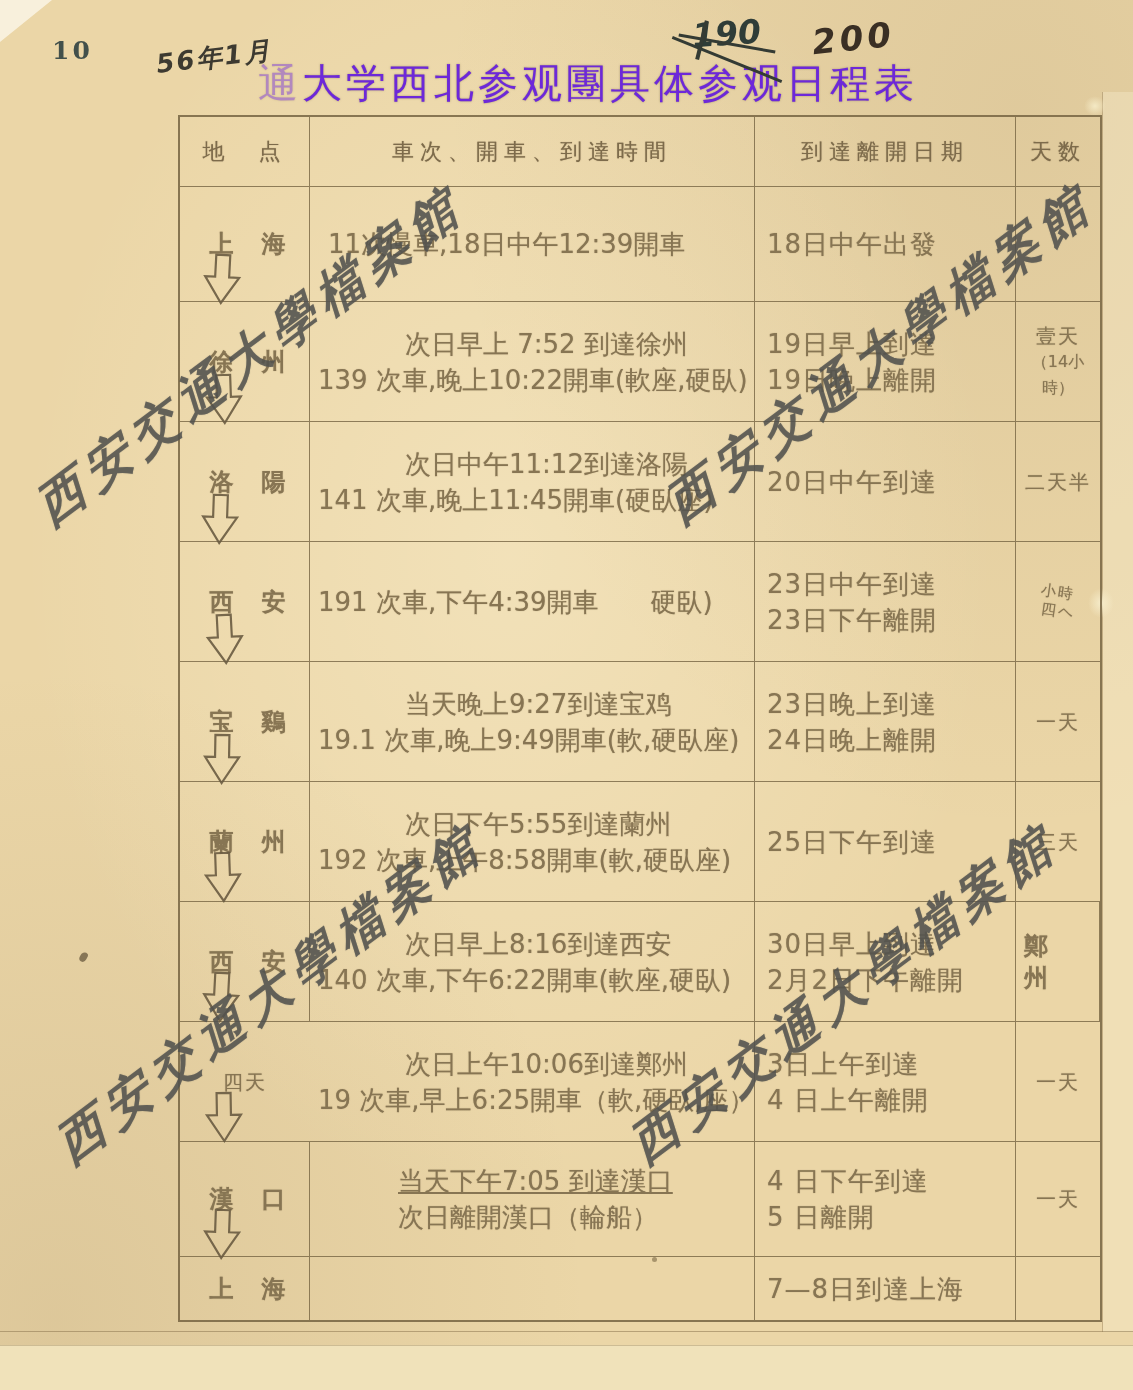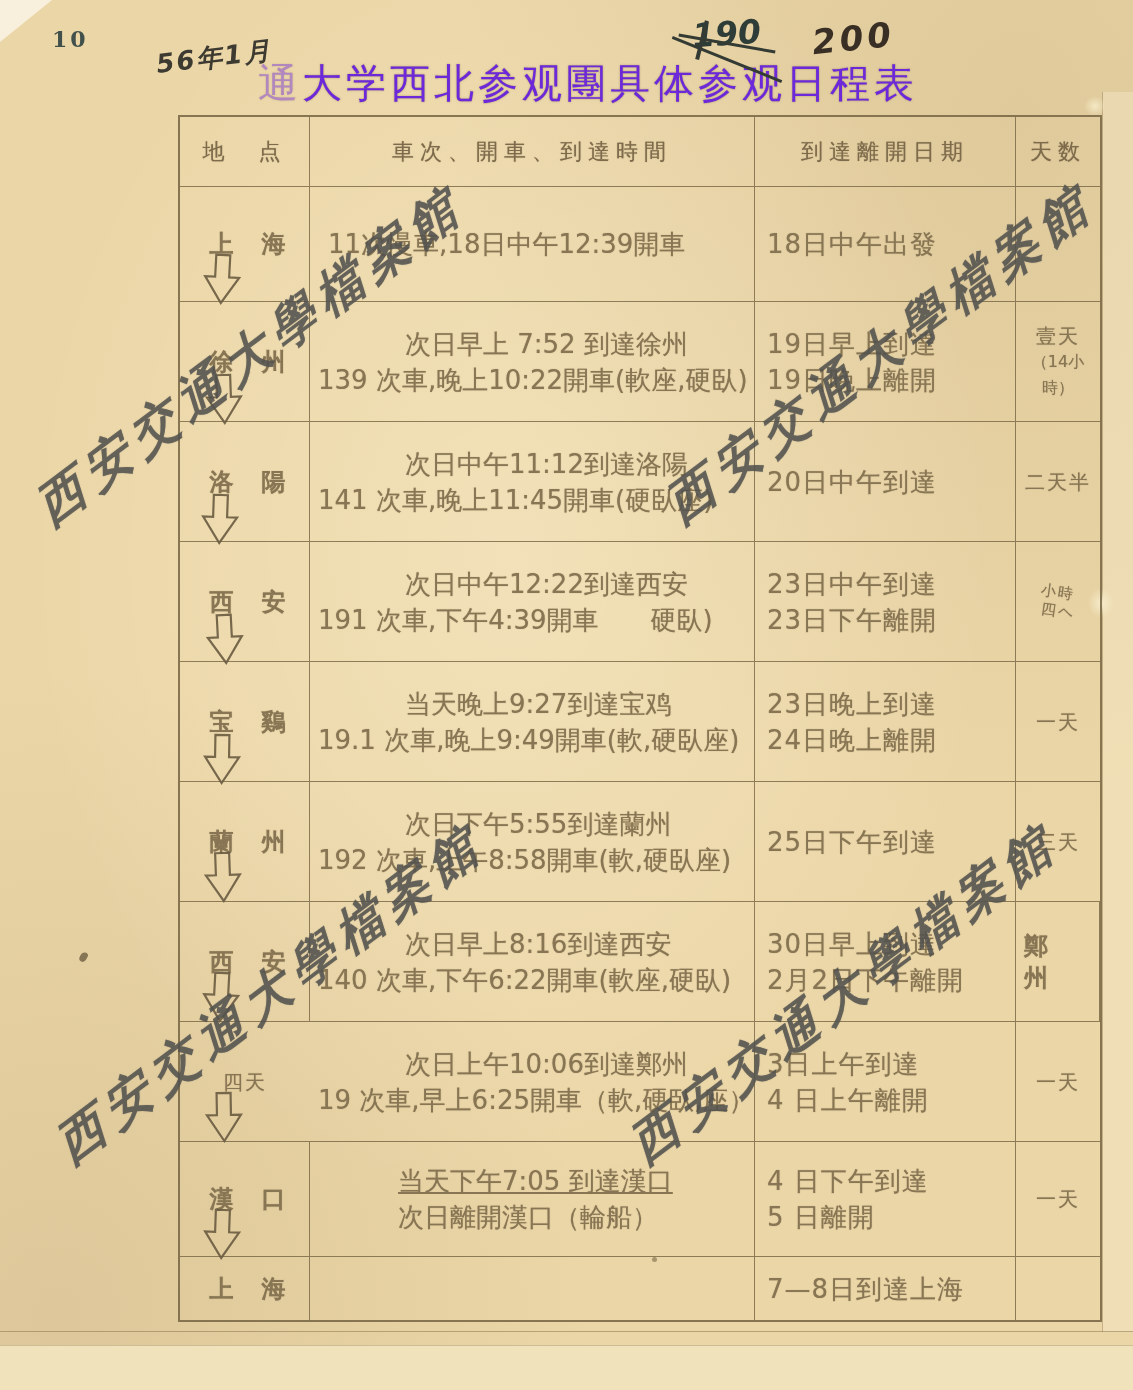--- a/index.html
+++ b/index.html
@@ -29,22 +29,22 @@
   .flaw2{position:absolute;left:1084px;top:96px;width:22px;height:20px;border-radius:50%;
     background:radial-gradient(ellipse,#f4e9c4 0%,rgba(244,233,196,0) 70%);}
   .speck1{position:absolute;left:80px;top:952px;width:7px;height:10px;background:#6f5f43;
     border-radius:60% 40% 50% 50%;transform:rotate(30deg);opacity:.8;}
   .speck2{position:absolute;left:652px;top:1257px;width:5px;height:5px;background:#8a7753;border-radius:50%;opacity:.7;}
 
   
   .print{color:#877553;text-shadow:0 0 1px rgba(135,117,83,.65);}
   .hand{color:#3d3a31;}
 
-  .page-number{position:absolute;left:52px;top:26px;font-family:"DejaVu Serif","Liberation Serif",serif;
-    font-size:22px;font-weight:bold;color:#42504b;letter-spacing:3px;}
+  .page-number{position:absolute;left:52px;top:36px;font-family:"DejaVu Serif","Liberation Serif",serif;
+    font-size:25px;font-weight:bold;color:#42504b;letter-spacing:3px;}
   .hw-date{position:absolute;left:156px;top:40px;font-size:26px;font-style:italic;
     transform:rotate(-7deg);letter-spacing:2px;font-weight:bold;}
   .doc-title{position:absolute;left:258px;top:56px;font-size:40px;letter-spacing:4px;
     color:#6d28d9;text-shadow:0 0 2px rgba(148,131,95,.8);white-space:nowrap;text-align:center;}
   .doc-title .faint{opacity:.45;}
   .hw-crossed{position:absolute;left:692px;top:14px;font-size:33px;font-style:italic;font-weight:bold;
     transform:rotate(-4deg);color:#2f3d38;}
   .stroke{position:absolute;background:none;}
   .stroke.s1{left:678px;top:42px;width:98px;border-top:3.5px solid #343b34;transform:rotate(10deg);}
   .stroke.s2{left:668px;top:58px;width:118px;border-top:3px solid #343b34;transform:rotate(22deg);}
@@ -153,21 +153,20 @@
     </div>
   <div class="cell dates">
       <span>20日中午到達</span>
     </div>
   <div class="cell days lastcol">
       <span>二天半</span>
     </div>
 
   <div class="cell loc">西　安</div>
   <div class="cell sched">
-      <span class="ln1">次日中午12:22到達西安</span>
       <span class="ln2">191 次車,下午4:39開車　　硬臥)</span>
     </div>
   <div class="cell dates">
       <span>23日中午到達</span>
       <span>23日下午離開</span>
     </div>
   <div class="cell days odd lastcol">
       <span>小時</span>
       <span>四ヘ</span>
     </div>

